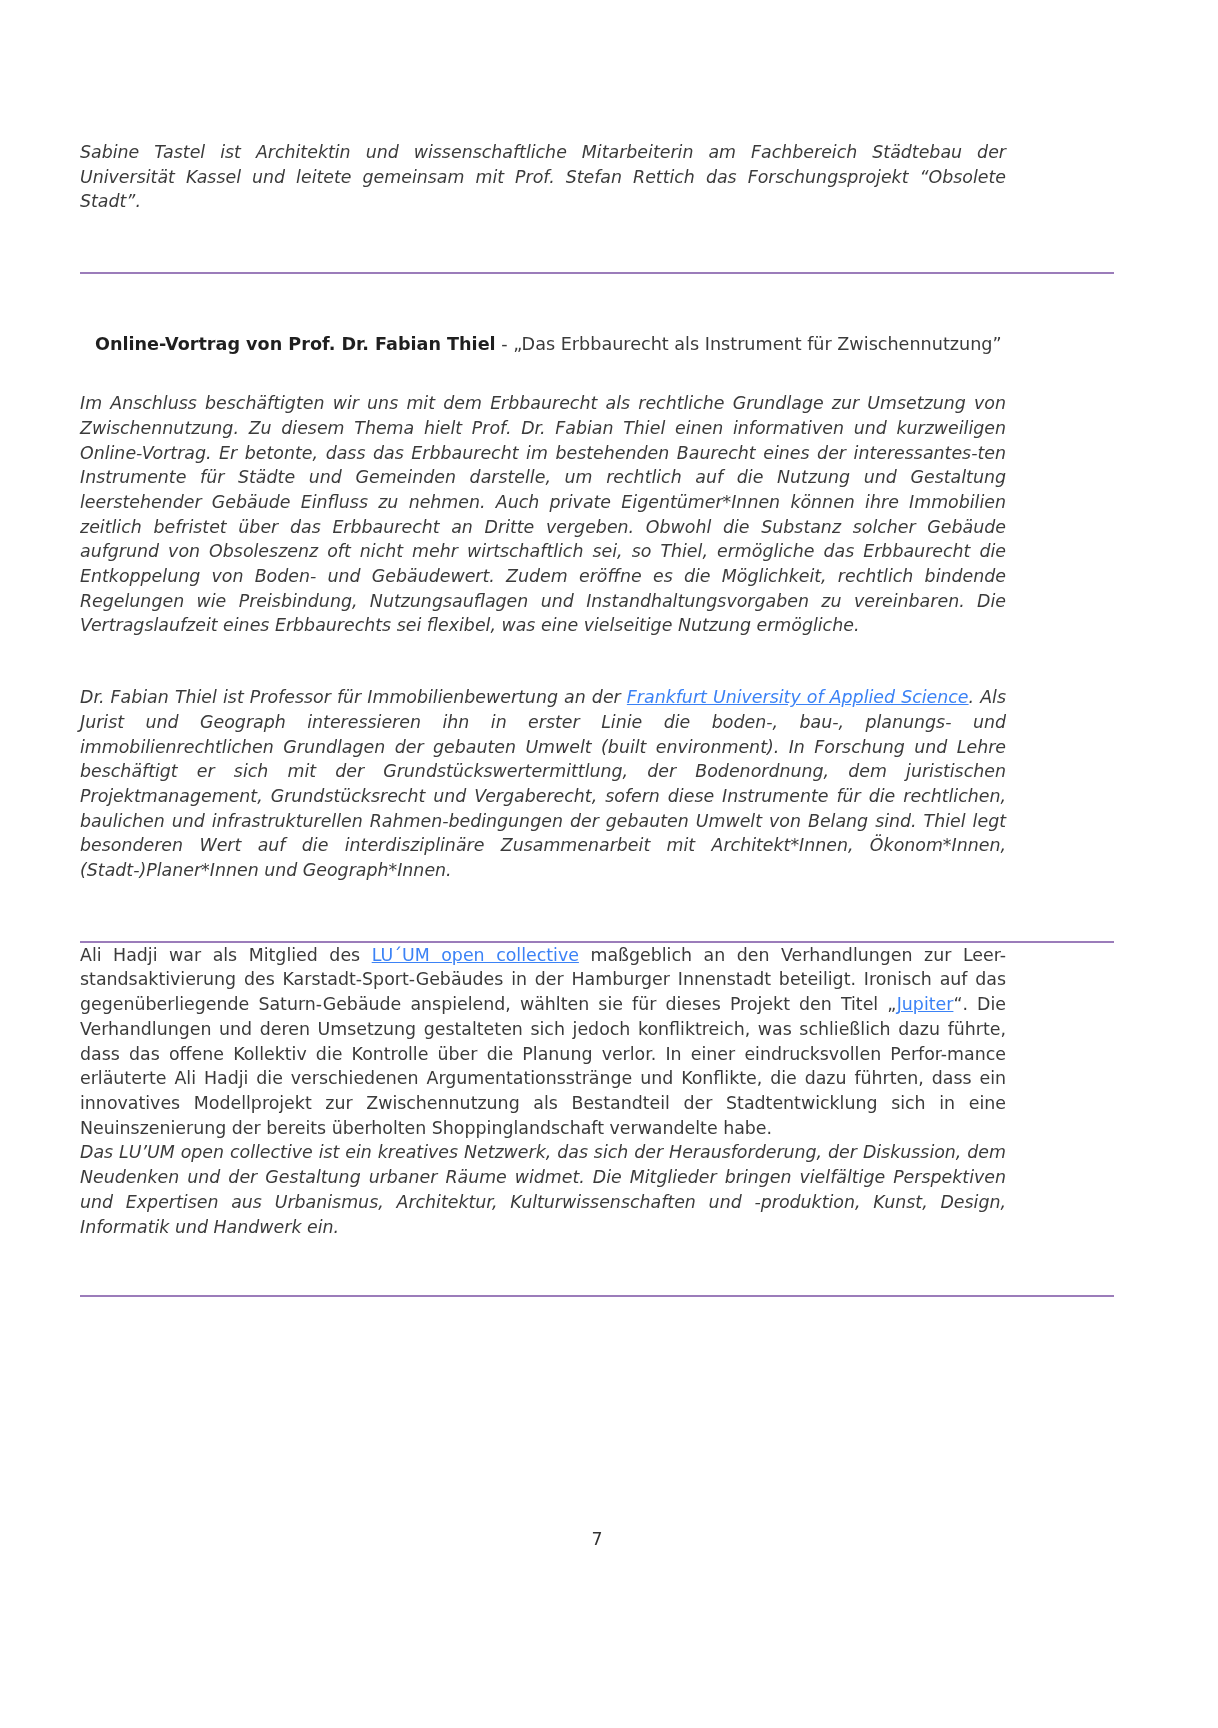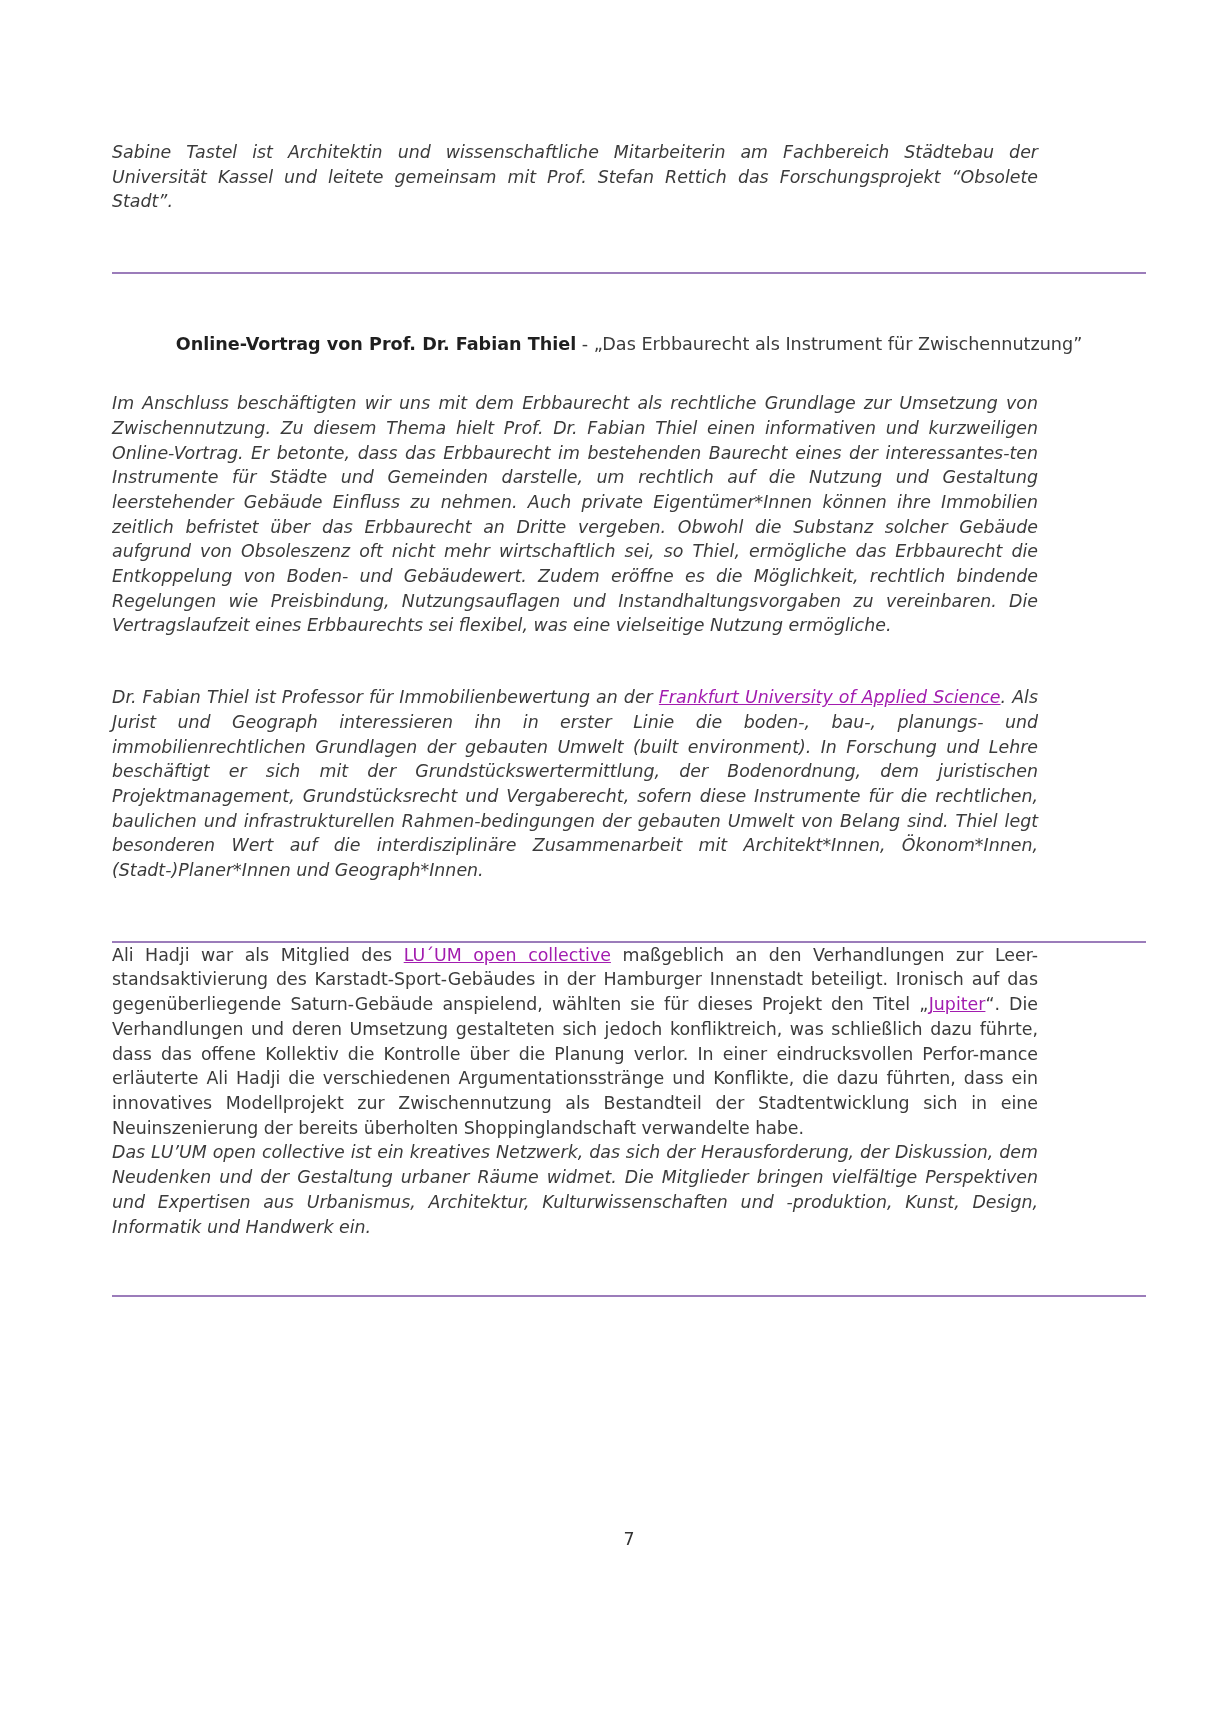--- a/index.html
+++ b/index.html
@@ -10,21 +10,21 @@
   body {
     width: 1218px;
     font-family: "DejaVu Sans", "Liberation Sans", sans-serif;
     color: #3b3b3b;
     -webkit-font-smoothing: antialiased;
   }
   .page {
     position: relative;
     width: 1218px;
     min-height: 1728px;
-    padding: 140px 0 0 112px;
+    padding: 140px 0 0 80px;
     box-sizing: border-box;
     overflow: hidden;
   }
   .para {
     width: 926px;
     margin: 0;
     font-size: 17.4px;
     line-height: 24.7px;
     text-align: justify;
   }
@@ -36,39 +36,38 @@
     height: 2px;
     border: none;
     margin: 0;
     background: #9b7cba;
   }
   .divider.d1 { margin-top: 58px; }
   .divider.d2 { margin-top: 58px; }
   .divider.d3 { margin-top: 56px; }
   .heading {
     width: 1034px;
-    margin: 0;
+    margin: 15px;
     font-size: 17.6px;
     line-height: 25px;
     white-space: nowrap;
     color: #3b3b3b;
-    text-align: center;
   }
   .heading.h1 { margin-top: 58px; }
   .heading.h2 { margin-top: 64px; }
   .heading strong {
     font-weight: bold;
     color: #1f1f1f;
   }
   .body-after-heading { margin-top: 34px; font-style: italic; }
   .body-after-heading2 { }
   .bio1 { margin-top: 47px; }
   .bio2 { }
   a.doclink {
-    color: #a21caf;
+    color: #3b82f6;
     text-decoration: underline;
     cursor: pointer;
   }
   .page-number {
     width: 1034px;
     margin-top: 230px;
     text-align: center;
     font-size: 17.4px;
     line-height: 25px;
     color: #333333;

